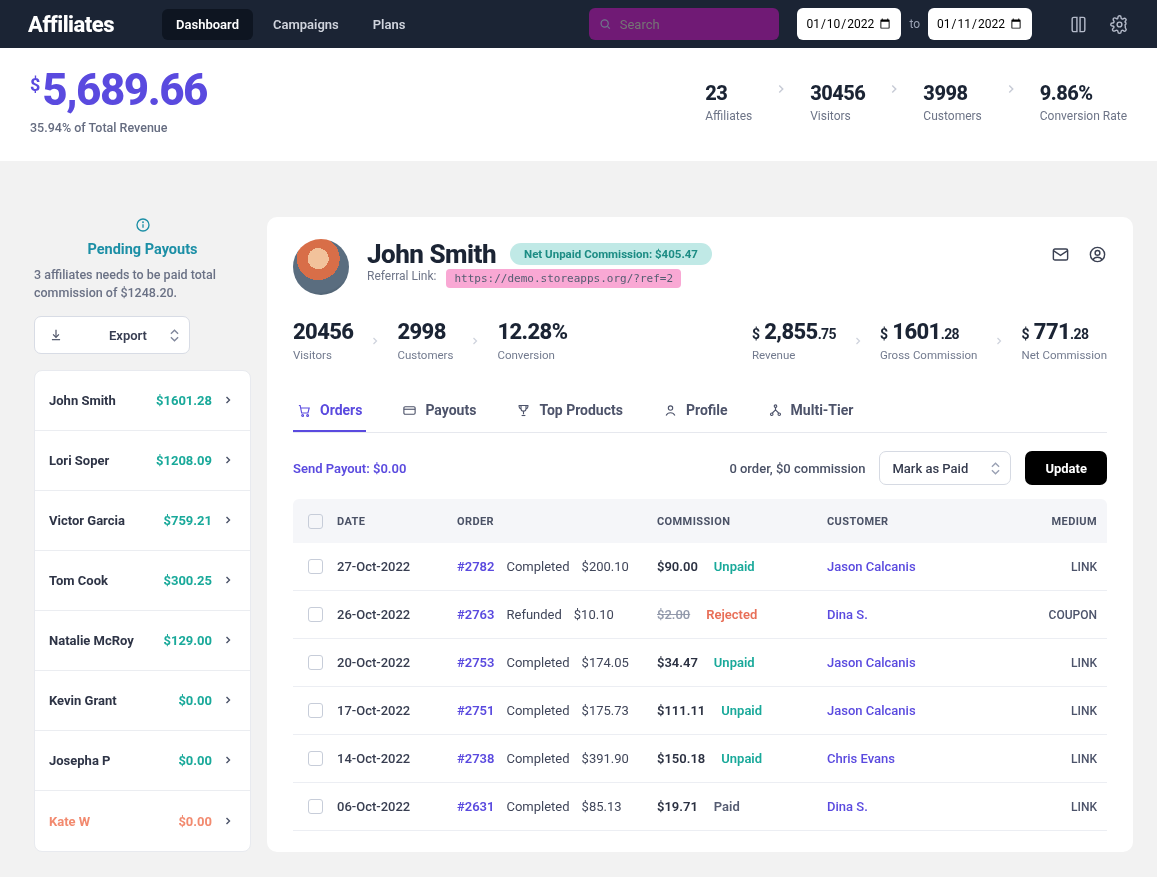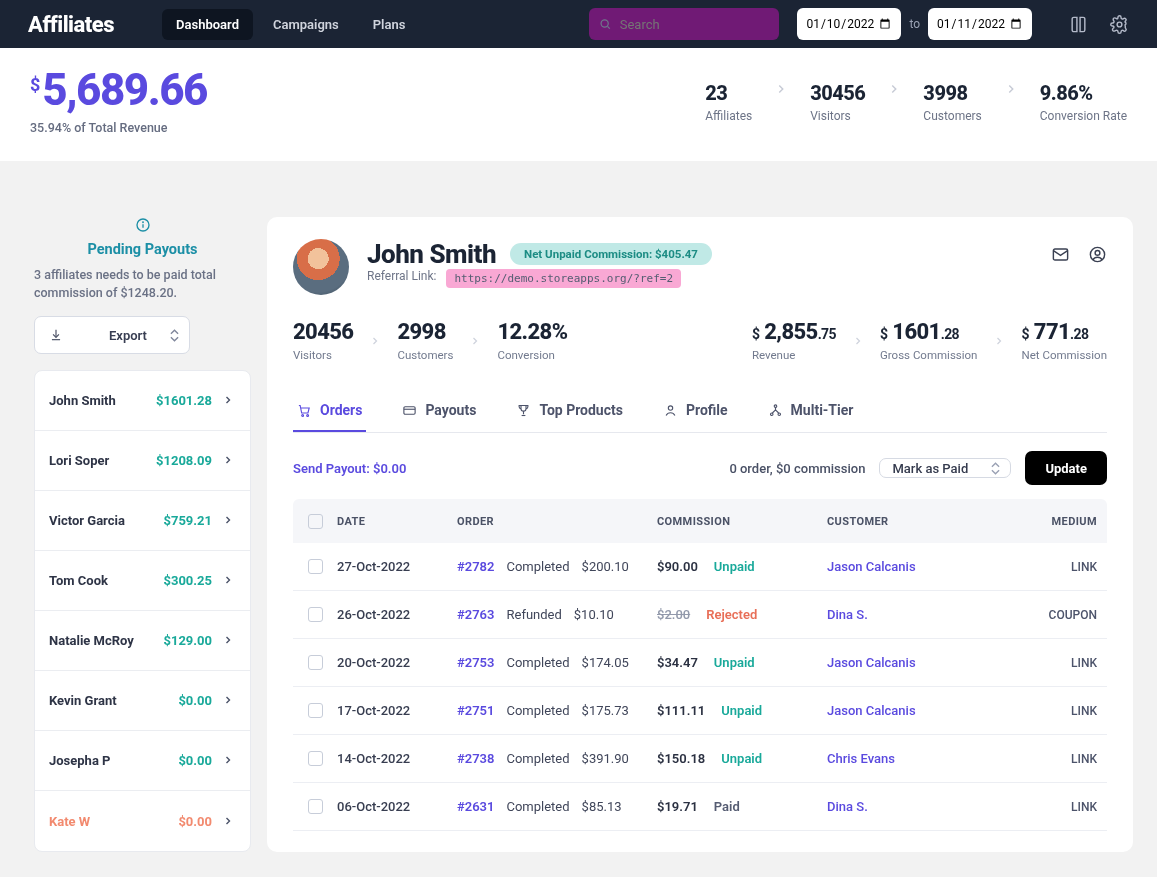--- a/index.html
+++ b/index.html
@@ -81,21 +81,21 @@
 
 .tabs { display: flex; gap: 32px; border-bottom: 1px solid #e6e8ee; margin-top: 12px; }
 .tab { display: flex; align-items: center; gap: 8px; padding: 12px 4px; font-size: 14px; font-weight: 700; color: #4d536a; cursor: pointer; border-bottom: 2px solid transparent; }
 .tab.active { color: #5a4adf; border-bottom-color: #5a4adf; }
 .tab svg{width:15px;height:15px;}
 
 .toolbar { display: flex; align-items: center; margin-top: 18px; }
 .sendp { color: #5a4adf; font-size: 13px; font-weight: 600; cursor:pointer; }
 .tlb-right { margin-left: auto; display: flex; align-items: center; gap: 14px; }
 .info-txt{ font-size:13px; color:#495065; font-weight:500;}
-.mark-select { border: 1px solid #d6dae3; border-radius: 7px; height: 20px; width:132px; display: flex; align-items: center; padding: 0 12px; font-size: 13px; font-weight:500; color:#353b4e; position:relative; cursor:pointer;}
+.mark-select { border: 1px solid #d6dae3; border-radius: 7px; height: 34px; width:132px; display: flex; align-items: center; padding: 0 12px; font-size: 13px; font-weight:500; color:#353b4e; position:relative; cursor:pointer;}
 .mark-select .sel { position:absolute; right:10px; display:flex; flex-direction:column; gap:1px; color:#99a0b3;}
 .mark-select .sel svg{width:9px;height:6px;}
 .update-btn { background: #000000; color: #fff; font-size: 13px; font-weight: 700; border: 0; border-radius: 7px; height: 34px; padding: 0 20px; cursor:pointer;}
 
 .table { margin-top: 14px; }
 .thead { background: #f5f6f9; height: 44px; display: grid; grid-template-columns: 44px 120px 200px 170px 150px 120px; align-items: center; border-radius: 6px 6px 0 0; padding-right:10px; }
 .thead .th { font-size: 11px; font-weight: 700; letter-spacing: 0.4px; color: #4b5266; }
 .th-right{text-align:right;}
 .trow { height: 48px; display: grid; grid-template-columns: 44px 120px 200px 170px 150px 120px; align-items: center; border-bottom: 1px solid #eceef3; padding-right:10px; font-size:13px;}
 .chk { display:flex; justify-content:center; }

